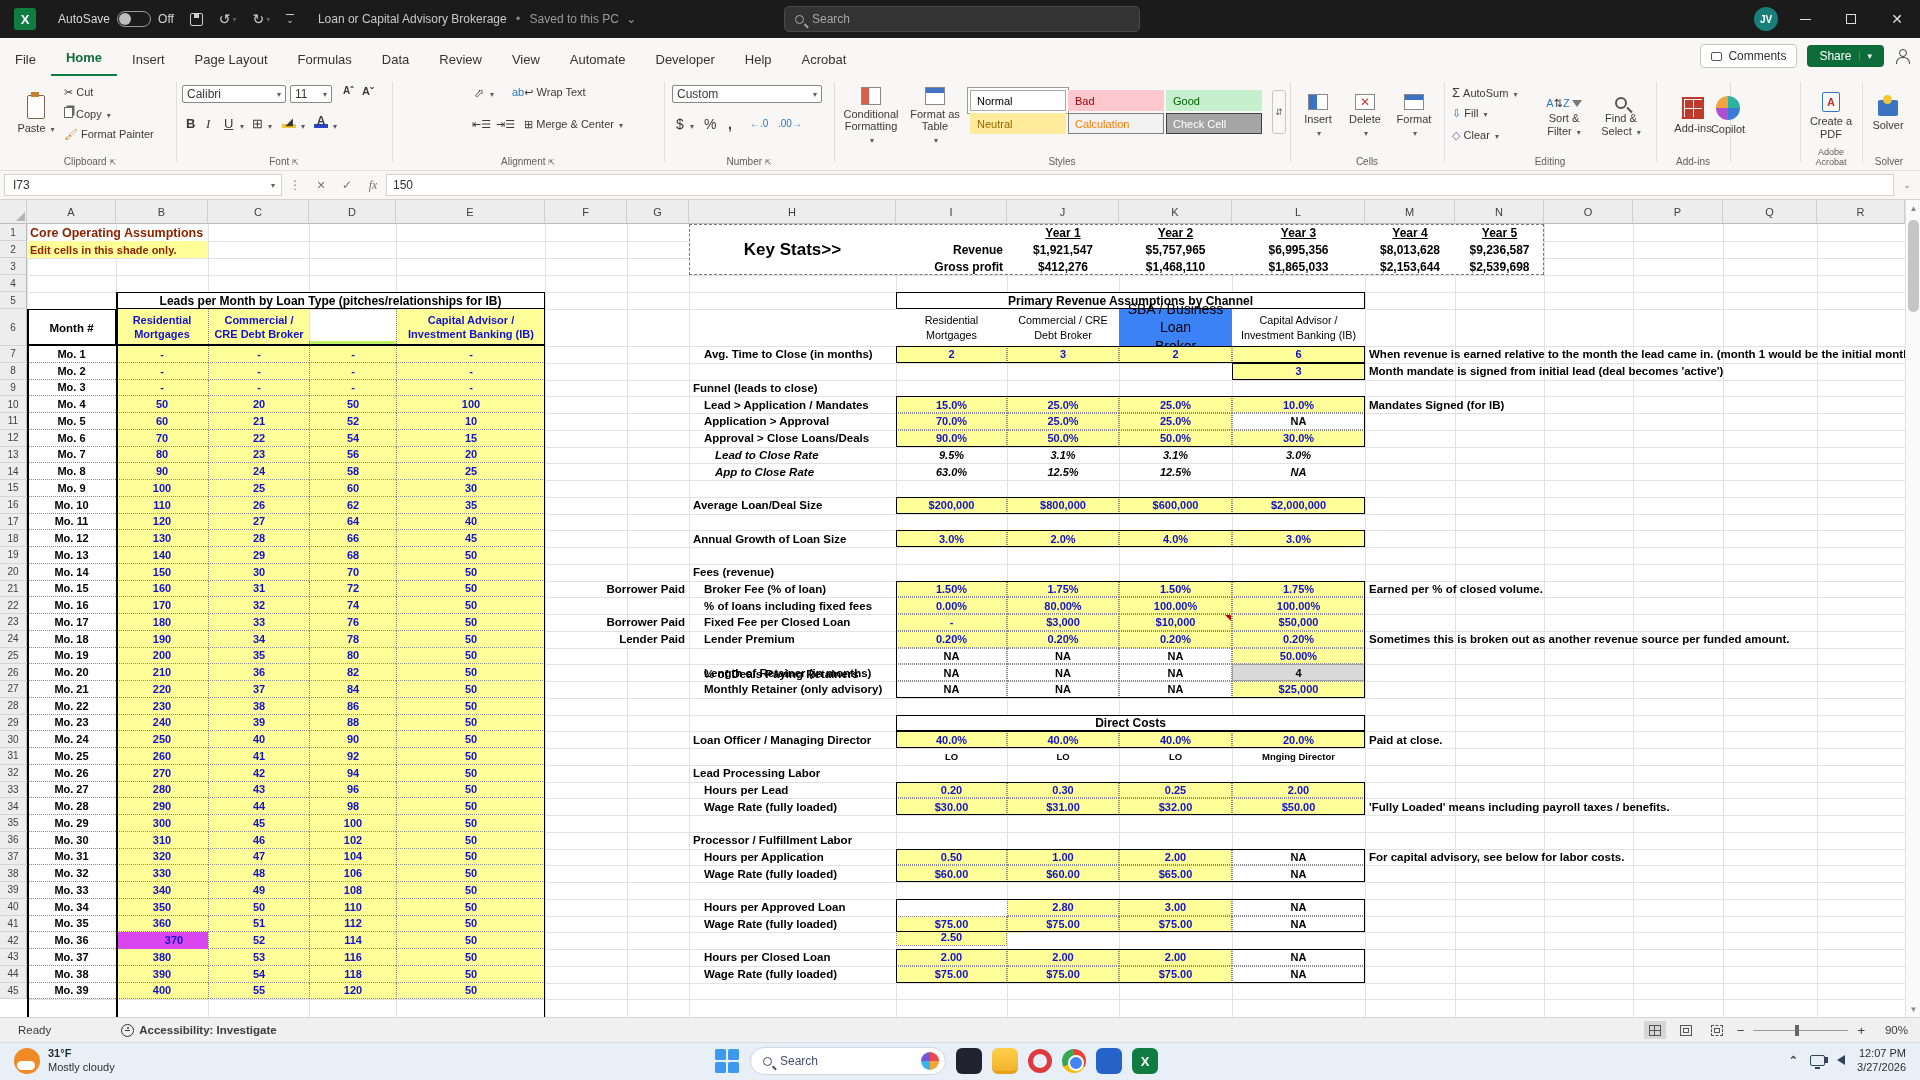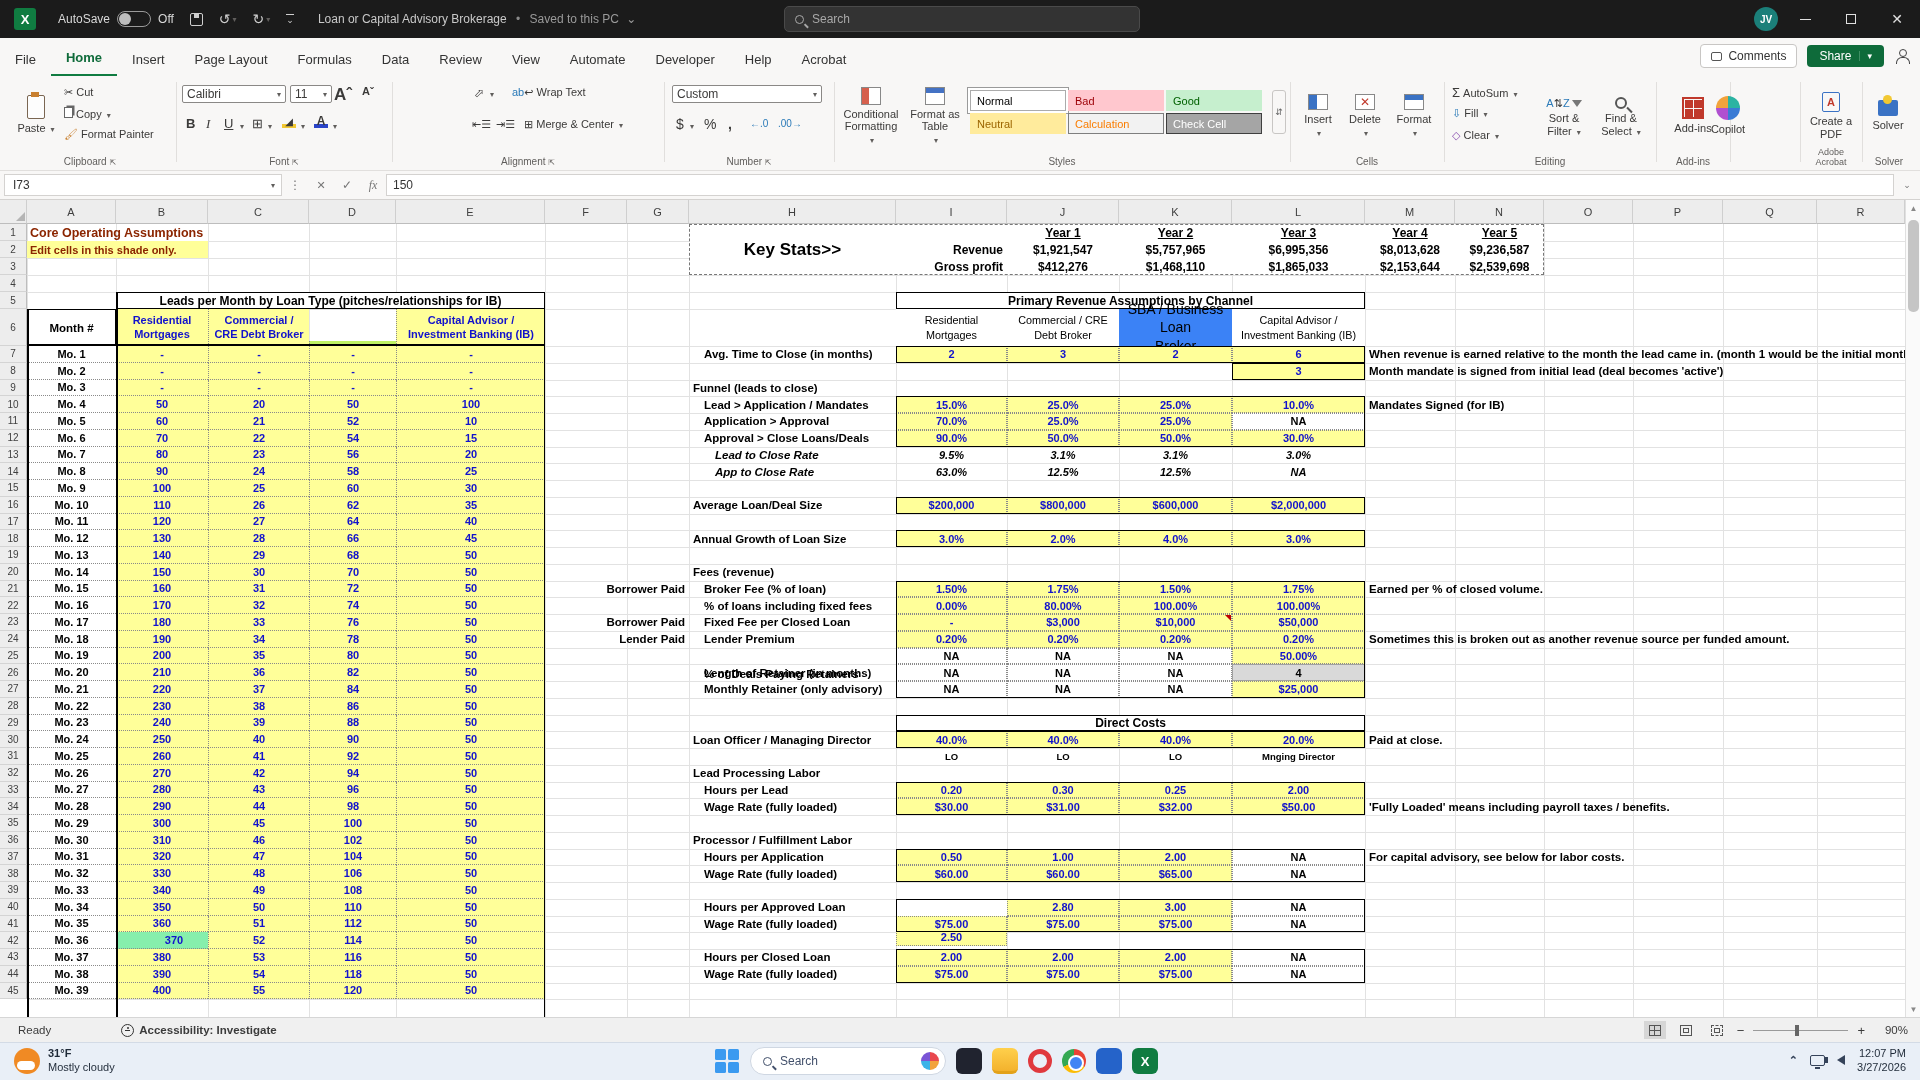--- a/index.html
+++ b/index.html
@@ -223,21 +223,21 @@
 
     <div class="rgroup" style="left:178px; width:212px;">
       <div class="combo" style="position:absolute; left:4px; top:9px; width:104px;">
           <span>Calibri</span>
           <span class="dd">▾</span>
         </div>
       <div class="combo" style="position:absolute; left:112px; top:9px; width:42px;">
           <span>11</span>
           <span class="dd">▾</span>
         </div>
-      <span class="ib abs" style="left:156px; top:9px; font-size:17px; font-weight:bold;">Aˆ</span>
+      <span class="ib abs" style="left:165px; top:9px; font-size:10px; font-weight:bold;">Aˆ</span>
       <span class="ib abs" style="left:184px; top:9px; font-size:11px; font-weight:bold;">Aˇ</span>
       <span class="ib abs" style="left:8px; top:40px; font-weight:bold; font-size:13px;">B</span>
       <span class="ib abs" style="left:28px; top:40px; font-style:italic; font-size:13px; font-family:'Liberation Serif',serif;">I</span>
       <span class="ib abs" style="left:46px; top:40px; text-decoration:underline; font-size:13px;">U</span>
         <span class="dd abs" style="left:60px; top:46px;">▾</span>
       <span class="ib abs" style="left:74px; top:40px; font-size:13px;">⊞</span>
         <span class="dd abs" style="left:88px; top:46px;">▾</span>
       <span class="abs" style="left:104px; top:40px; width:14px; height:12px; border-bottom:4px solid #f2c832; font-size:10px; text-align:center;">◢</span>
         <span class="dd abs" style="left:121px; top:46px;">▾</span>
       <span class="abs" style="left:136px; top:38px; width:14px; height:14px; border-bottom:4px solid #2a44c8; font-weight:bold; font-size:12px; text-align:center;">A</span>
@@ -725,21 +725,21 @@
       <div class="cell" style="left: 116px; top: 698.75px; width: 92px; height: 16.75px; background: rgb(255, 255, 153); color: rgb(18, 18, 204); font-weight: bold; border-bottom: 1px dotted rgb(138, 138, 138); border-left: none;">350</div>
       <div class="cell" style="left: 208px; top: 698.75px; width: 101px; height: 16.75px; background: rgb(255, 255, 153); color: rgb(18, 18, 204); font-weight: bold; border-bottom: 1px dotted rgb(138, 138, 138); border-left: 1px dotted rgb(138, 138, 138);">50</div>
       <div class="cell" style="left: 309px; top: 698.75px; width: 87px; height: 16.75px; background: rgb(255, 255, 153); color: rgb(18, 18, 204); font-weight: bold; border-bottom: 1px dotted rgb(138, 138, 138); border-left: 1px dotted rgb(138, 138, 138);">110</div>
       <div class="cell" style="left: 396px; top: 698.75px; width: 149px; height: 16.75px; background: rgb(255, 255, 153); color: rgb(18, 18, 204); font-weight: bold; border-bottom: 1px dotted rgb(138, 138, 138); border-left: 1px dotted rgb(138, 138, 138);">50</div>
       <div class="cell" style="left: 27px; top: 715.5px; width: 89px; height: 16.75px; background: rgb(255, 255, 255); font-weight: bold; border-bottom: 1px dotted rgb(138, 138, 138);">Mo. 35</div>
       <div class="cell" style="left: 116px; top: 715.5px; width: 92px; height: 16.75px; background: rgb(255, 255, 153); color: rgb(18, 18, 204); font-weight: bold; border-bottom: 1px dotted rgb(138, 138, 138); border-left: none;">360</div>
       <div class="cell" style="left: 208px; top: 715.5px; width: 101px; height: 16.75px; background: rgb(255, 255, 153); color: rgb(18, 18, 204); font-weight: bold; border-bottom: 1px dotted rgb(138, 138, 138); border-left: 1px dotted rgb(138, 138, 138);">51</div>
       <div class="cell" style="left: 309px; top: 715.5px; width: 87px; height: 16.75px; background: rgb(255, 255, 153); color: rgb(18, 18, 204); font-weight: bold; border-bottom: 1px dotted rgb(138, 138, 138); border-left: 1px dotted rgb(138, 138, 138);">112</div>
       <div class="cell" style="left: 396px; top: 715.5px; width: 149px; height: 16.75px; background: rgb(255, 255, 153); color: rgb(18, 18, 204); font-weight: bold; border-bottom: 1px dotted rgb(138, 138, 138); border-left: 1px dotted rgb(138, 138, 138);">50</div>
       <div class="cell" style="left: 27px; top: 732.25px; width: 89px; height: 16.75px; background: rgb(255, 255, 255); font-weight: bold; border-bottom: 1px dotted rgb(138, 138, 138);">Mo. 36</div>
-      <div class="cell" style="left: 116px; top: 732.25px; width: 92px; height: 16.75px; background: #86efac; color: rgb(18, 18, 204); font-weight: bold; border-bottom: 1px dotted rgb(138, 138, 138); border-left: none; padding-left: 24px;">370</div>
+      <div class="cell" style="left: 116px; top: 732.25px; width: 92px; height: 16.75px; background: #d946ef; color: rgb(18, 18, 204); font-weight: bold; border-bottom: 1px dotted rgb(138, 138, 138); border-left: none; padding-left: 24px;">370</div>
       <div class="cell" style="left: 208px; top: 732.25px; width: 101px; height: 16.75px; background: rgb(255, 255, 153); color: rgb(18, 18, 204); font-weight: bold; border-bottom: 1px dotted rgb(138, 138, 138); border-left: 1px dotted rgb(138, 138, 138);">52</div>
       <div class="cell" style="left: 309px; top: 732.25px; width: 87px; height: 16.75px; background: rgb(255, 255, 153); color: rgb(18, 18, 204); font-weight: bold; border-bottom: 1px dotted rgb(138, 138, 138); border-left: 1px dotted rgb(138, 138, 138);">114</div>
       <div class="cell" style="left: 396px; top: 732.25px; width: 149px; height: 16.75px; background: rgb(255, 255, 153); color: rgb(18, 18, 204); font-weight: bold; border-bottom: 1px dotted rgb(138, 138, 138); border-left: 1px dotted rgb(138, 138, 138);">50</div>
       <div class="cell" style="left: 27px; top: 749px; width: 89px; height: 16.75px; background: rgb(255, 255, 255); font-weight: bold; border-bottom: 1px dotted rgb(138, 138, 138);">Mo. 37</div>
       <div class="cell" style="left: 116px; top: 749px; width: 92px; height: 16.75px; background: rgb(255, 255, 153); color: rgb(18, 18, 204); font-weight: bold; border-bottom: 1px dotted rgb(138, 138, 138); border-left: none;">380</div>
       <div class="cell" style="left: 208px; top: 749px; width: 101px; height: 16.75px; background: rgb(255, 255, 153); color: rgb(18, 18, 204); font-weight: bold; border-bottom: 1px dotted rgb(138, 138, 138); border-left: 1px dotted rgb(138, 138, 138);">53</div>
       <div class="cell" style="left: 309px; top: 749px; width: 87px; height: 16.75px; background: rgb(255, 255, 153); color: rgb(18, 18, 204); font-weight: bold; border-bottom: 1px dotted rgb(138, 138, 138); border-left: 1px dotted rgb(138, 138, 138);">116</div>
       <div class="cell" style="left: 396px; top: 749px; width: 149px; height: 16.75px; background: rgb(255, 255, 153); color: rgb(18, 18, 204); font-weight: bold; border-bottom: 1px dotted rgb(138, 138, 138); border-left: 1px dotted rgb(138, 138, 138);">50</div>
       <div class="cell" style="left: 27px; top: 765.75px; width: 89px; height: 16.75px; background: rgb(255, 255, 255); font-weight: bold; border-bottom: 1px dotted rgb(138, 138, 138);">Mo. 38</div>
       <div class="cell" style="left: 116px; top: 765.75px; width: 92px; height: 16.75px; background: rgb(255, 255, 153); color: rgb(18, 18, 204); font-weight: bold; border-bottom: 1px dotted rgb(138, 138, 138); border-left: none;">390</div>

